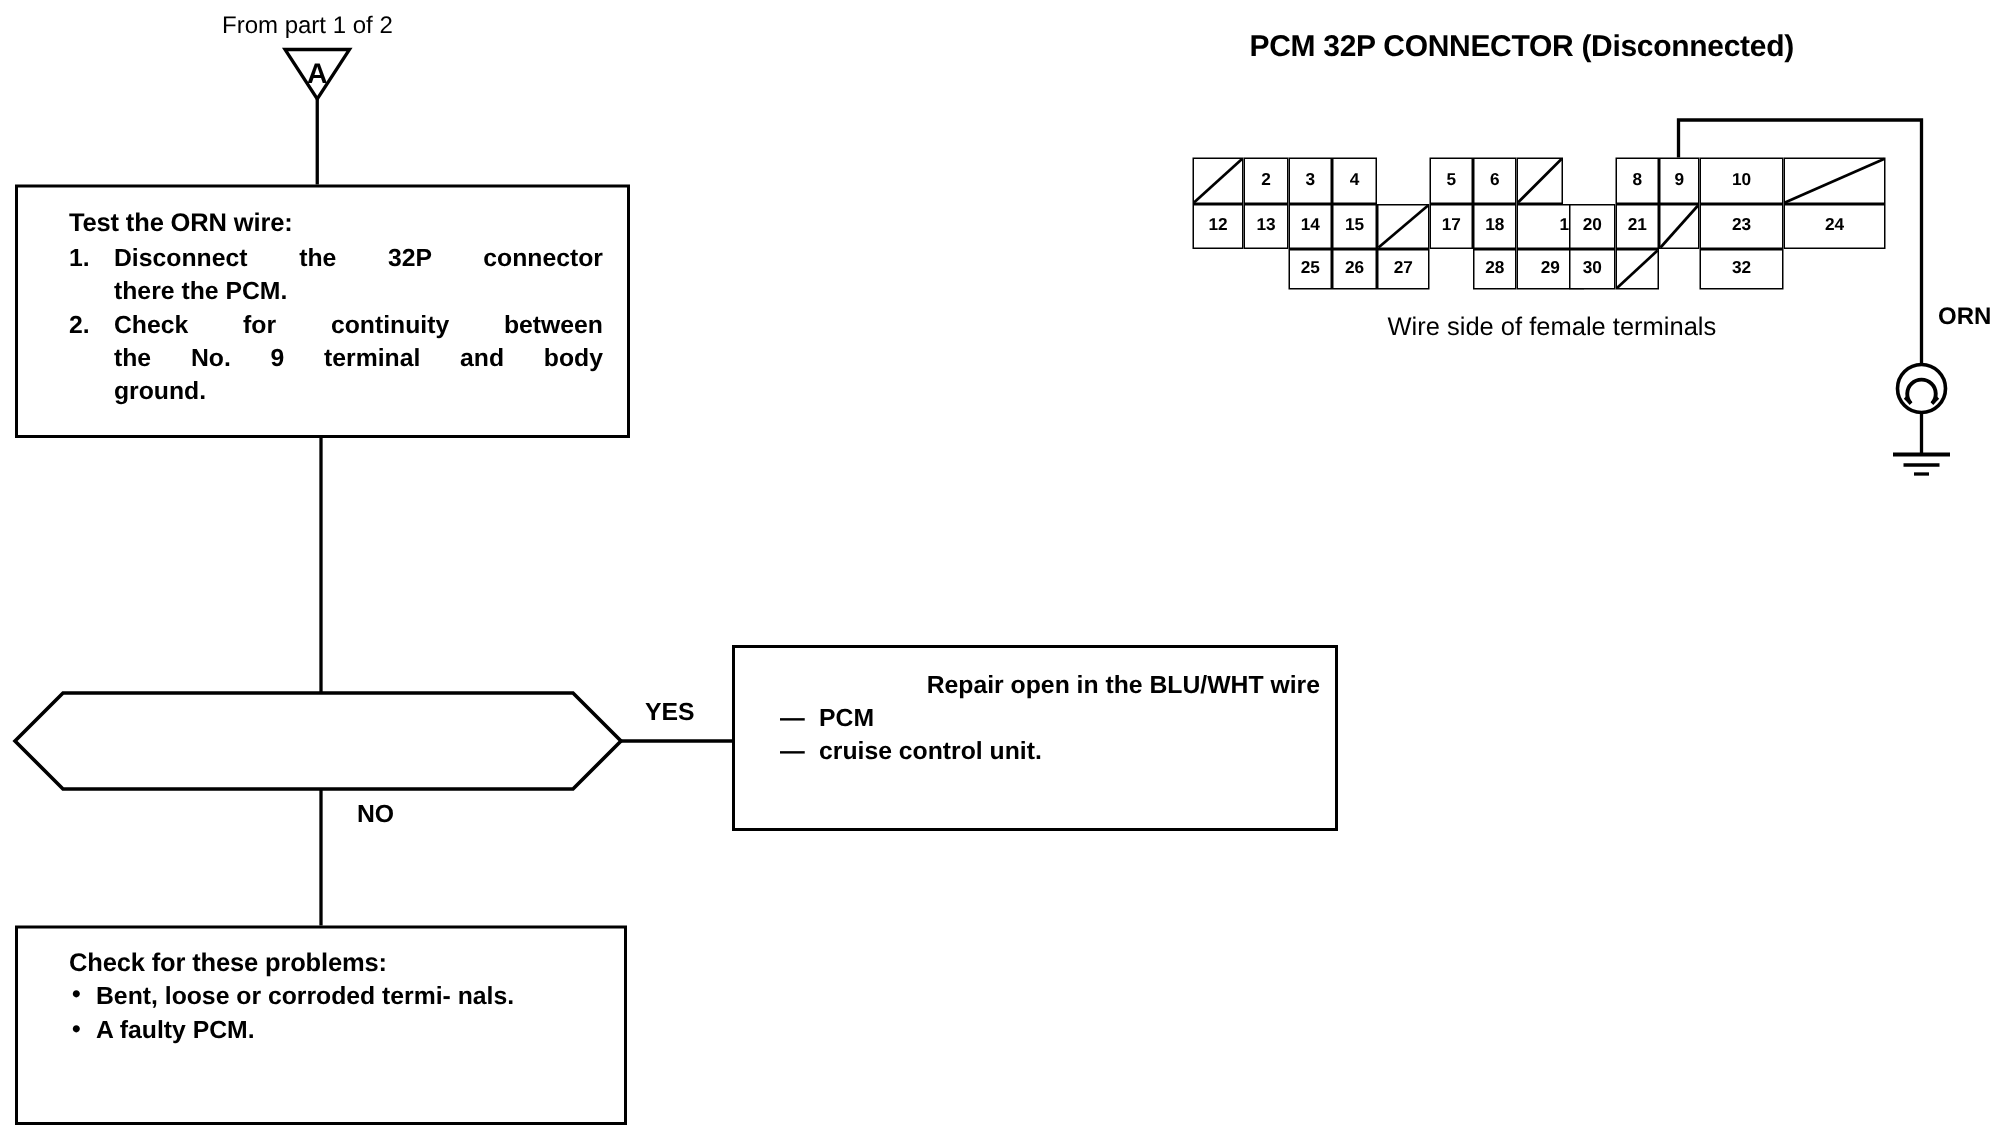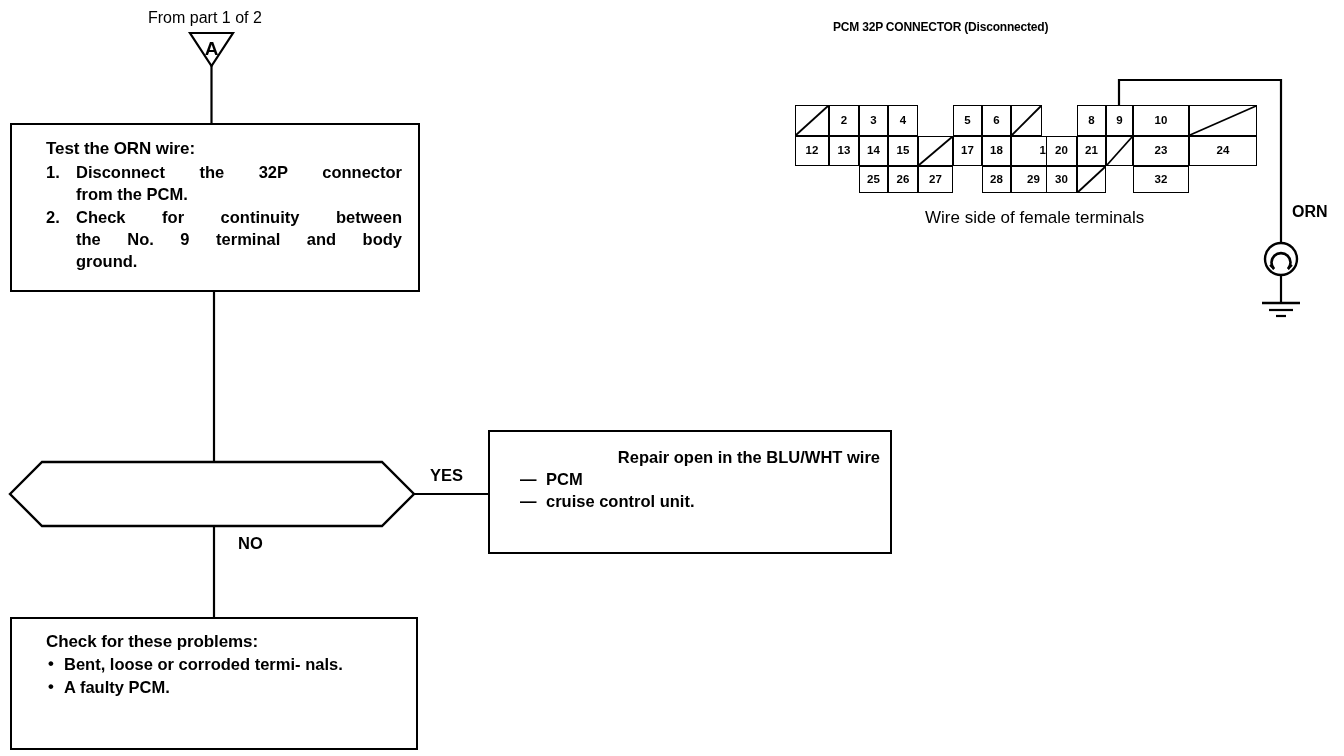--- a/index.html
+++ b/index.html
@@ -122,21 +122,21 @@
     position: absolute;
     font-size: 16.5px;
     font-weight: bold;
     white-space: nowrap;
   }
 
   
   .pin-title {
     position: absolute;
     font-weight: bold;
-    font-size: 12px;
+    font-size: 20px;
     white-space: nowrap;
     letter-spacing: -0.2px;
   }
   .pin-caption {
     position: absolute;
     font-size: 17px;
     white-space: nowrap;
   }
   .wire-label {
     position: absolute;
@@ -175,21 +175,21 @@
   <div class="ref-label" style="left:148px; top:9px;text-align:right;">From part 1 of 2</div>
 
   <div class="flow-box" style="left:10px; top:123px; width:410px; height:169px;">
     <div class="box-inner">
       <div class="box-title">Test the ORN wire:</div>
 
       <ul class="num-list">
         <li class="num-item">
           <span class="marker">1.</span>
           <span class="j-line">Disconnect the 32P connector</span>
-          <span class="j-last">from the PCM.</span>
+          <span class="j-last">there the PCM.</span>
         </li>
         <li class="num-item">
           <span class="marker">2.</span>
           <span class="j-line">Check for continuity between</span>
           <span class="j-line">the No. 9 terminal and body</span>
           <span class="j-last">ground.</span>
         </li>
       </ul>
     </div>
   </div>

